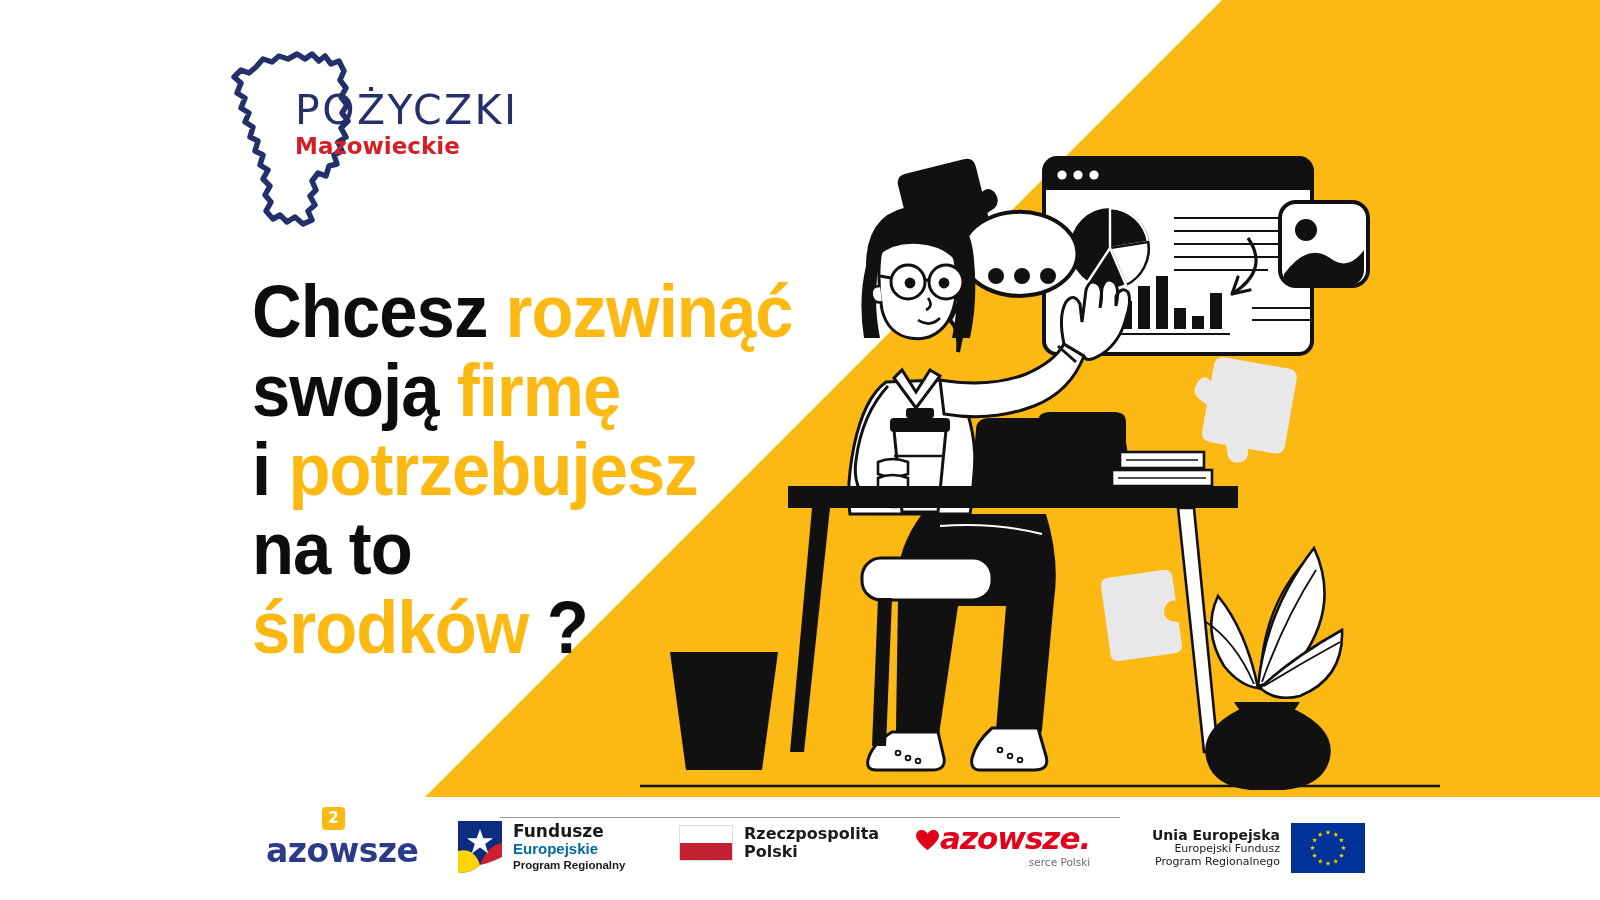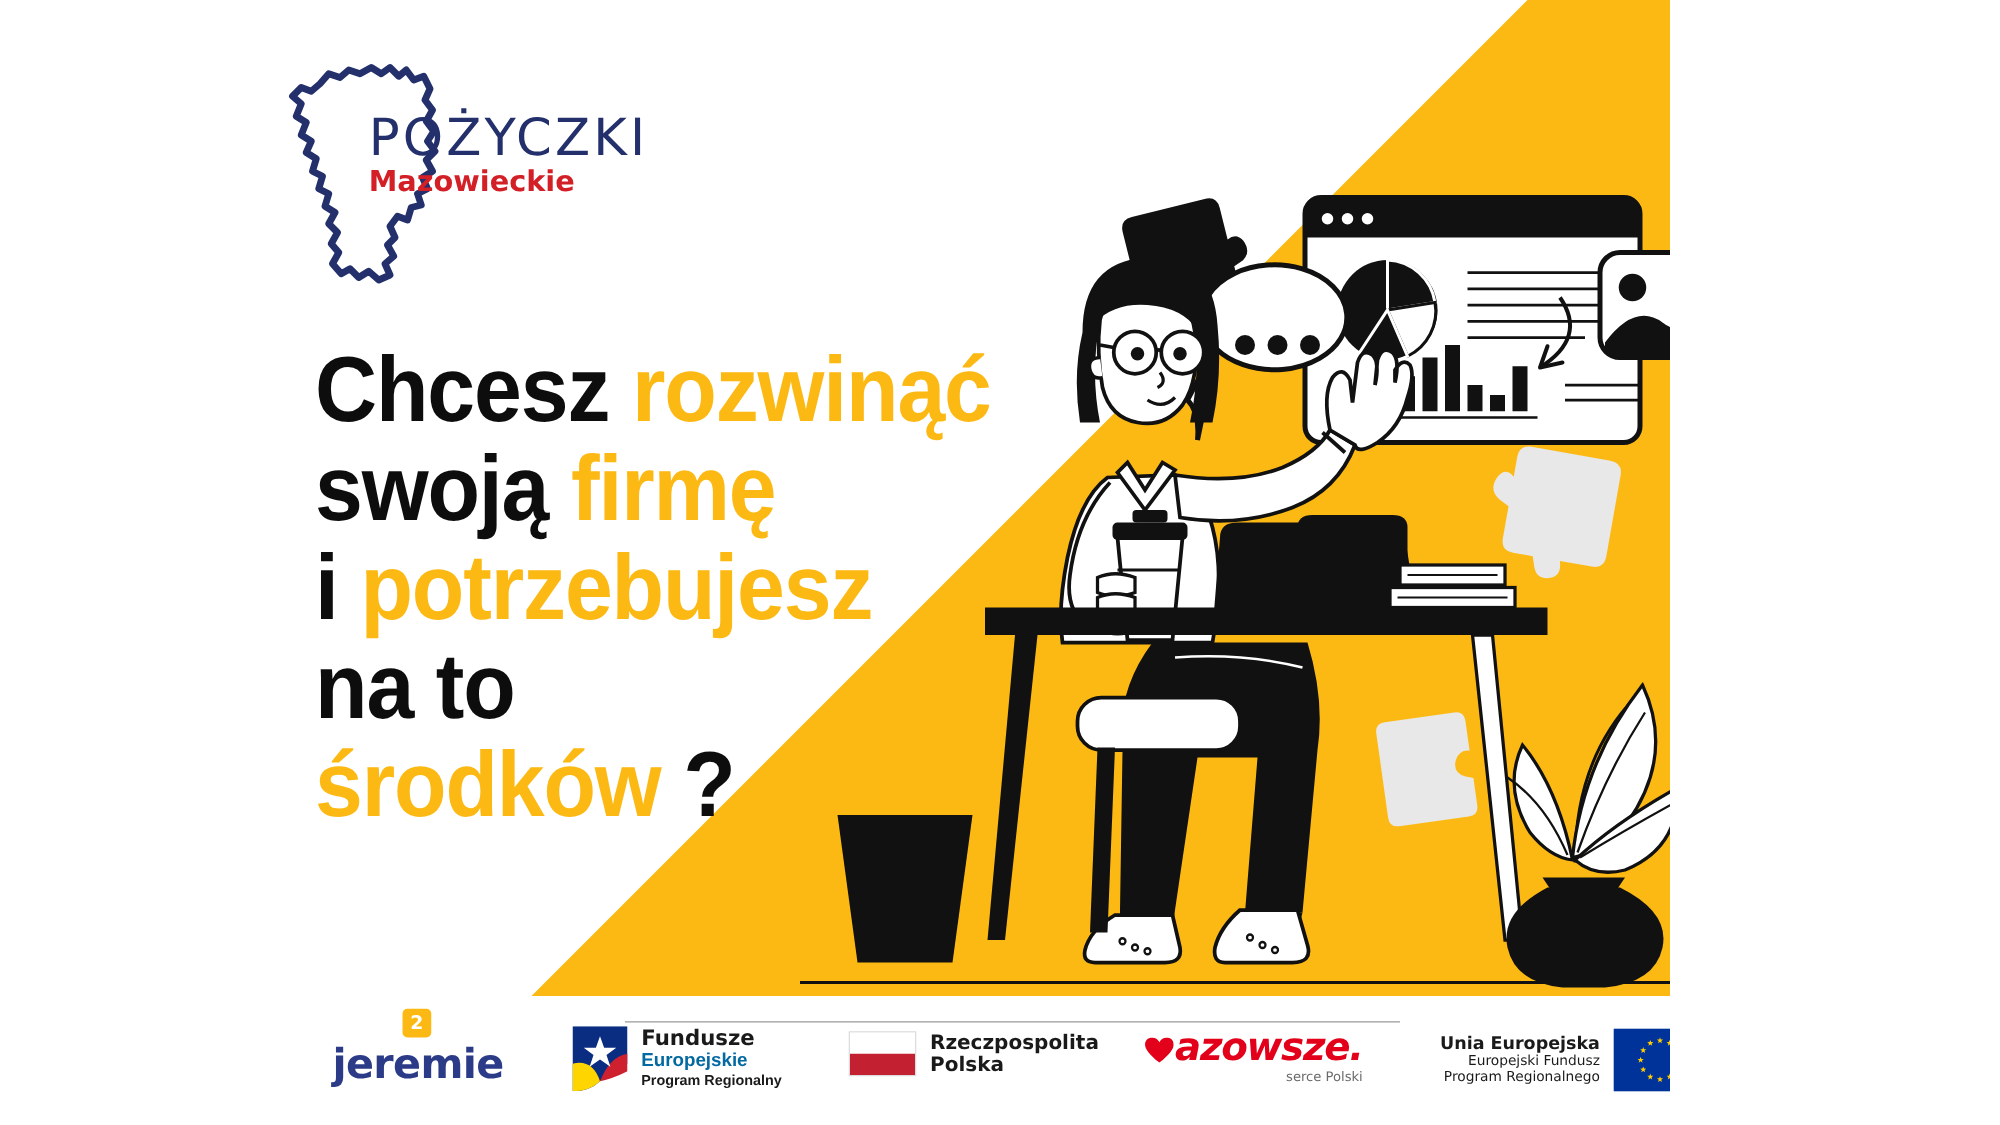--- a/index.html
+++ b/index.html
@@ -4,21 +4,21 @@
 <style>
   * { box-sizing: border-box; margin: 0; padding: 0; }
   html, body {
     width: 1600px; height: 900px;
     background: #ffffff;
     font-family: "Liberation Sans", sans-serif;
     overflow: hidden;
   }
   #banner {
     position: relative;
-    width: 1336px; height: 900px;
+    width: 1600px; height: 900px;
     background: #ffffff;
     overflow: hidden;
   }
 
   
   .yellow-wedge {
     position: absolute;
     left: 0; top: 0;
     width: 1600px; height: 797px;
     background: #FDB913;
@@ -403,21 +403,21 @@
     </g>
 
     <line x1="0" y1="656" x2="800" y2="656" stroke="#111111" stroke-width="2.4"></line>
   </svg>
 
   <div class="footer">
     <div class="footer-divider"></div>
     <div class="footer-logos">
 
       <div class="flogo jeremie">
-        <div class="jeremie-word">jeremie</div>
+        <div class="jeremie-word">azowsze</div>
         <div class="jeremie-badge">2</div>
       </div>
 
       <div class="flogo fe">
         <svg class="fe-mark" viewBox="0 0 44 52">
           <path d="M0 0 H44 V30 Q30 34 22 44 Q14 52 0 52 Z" fill="#0a2d82"></path>
           <path d="M0 30 Q16 26 22 44 Q14 52 0 52 Z" fill="#ffd500"></path>
           <path d="M44 22 Q30 24 22 44 Q32 42 44 36 Z" fill="#cf2030"></path>
           <path d="M22 8 L25.3 17.2 L35 17.2 L27.2 23 L30.3 32.4 L22 26.6 L13.7 32.4 L16.8 23 L9 17.2 L18.7 17.2 Z" fill="#ffffff"></path>
         </svg>
@@ -428,21 +428,21 @@
         </div>
       </div>
 
       <div class="flogo rp">
         <div class="rp-flag">
           <div class="w"></div>
             <div class="r"></div>
         </div>
         <div class="rp-txt">
           <div class="rp-t1">Rzeczpospolita</div>
-          <div class="rp-t2">Polska</div>
+          <div class="rp-t2">Polski</div>
         </div>
       </div>
 
       <div class="flogo mz">
         <div class="mz-word">
           <svg class="mz-heart" viewBox="0 0 24 22">
             <path d="M12 21 C3 14 0 9 0 6 C0 2 3 0 6 0 C9 0 11 2 12 4 C13 2 15 0 18 0 C21 0 24 2 24 6 C24 9 21 14 12 21 Z" fill="#e2001a"></path>
           </svg>
           <span>azowsze.</span>
         </div>

